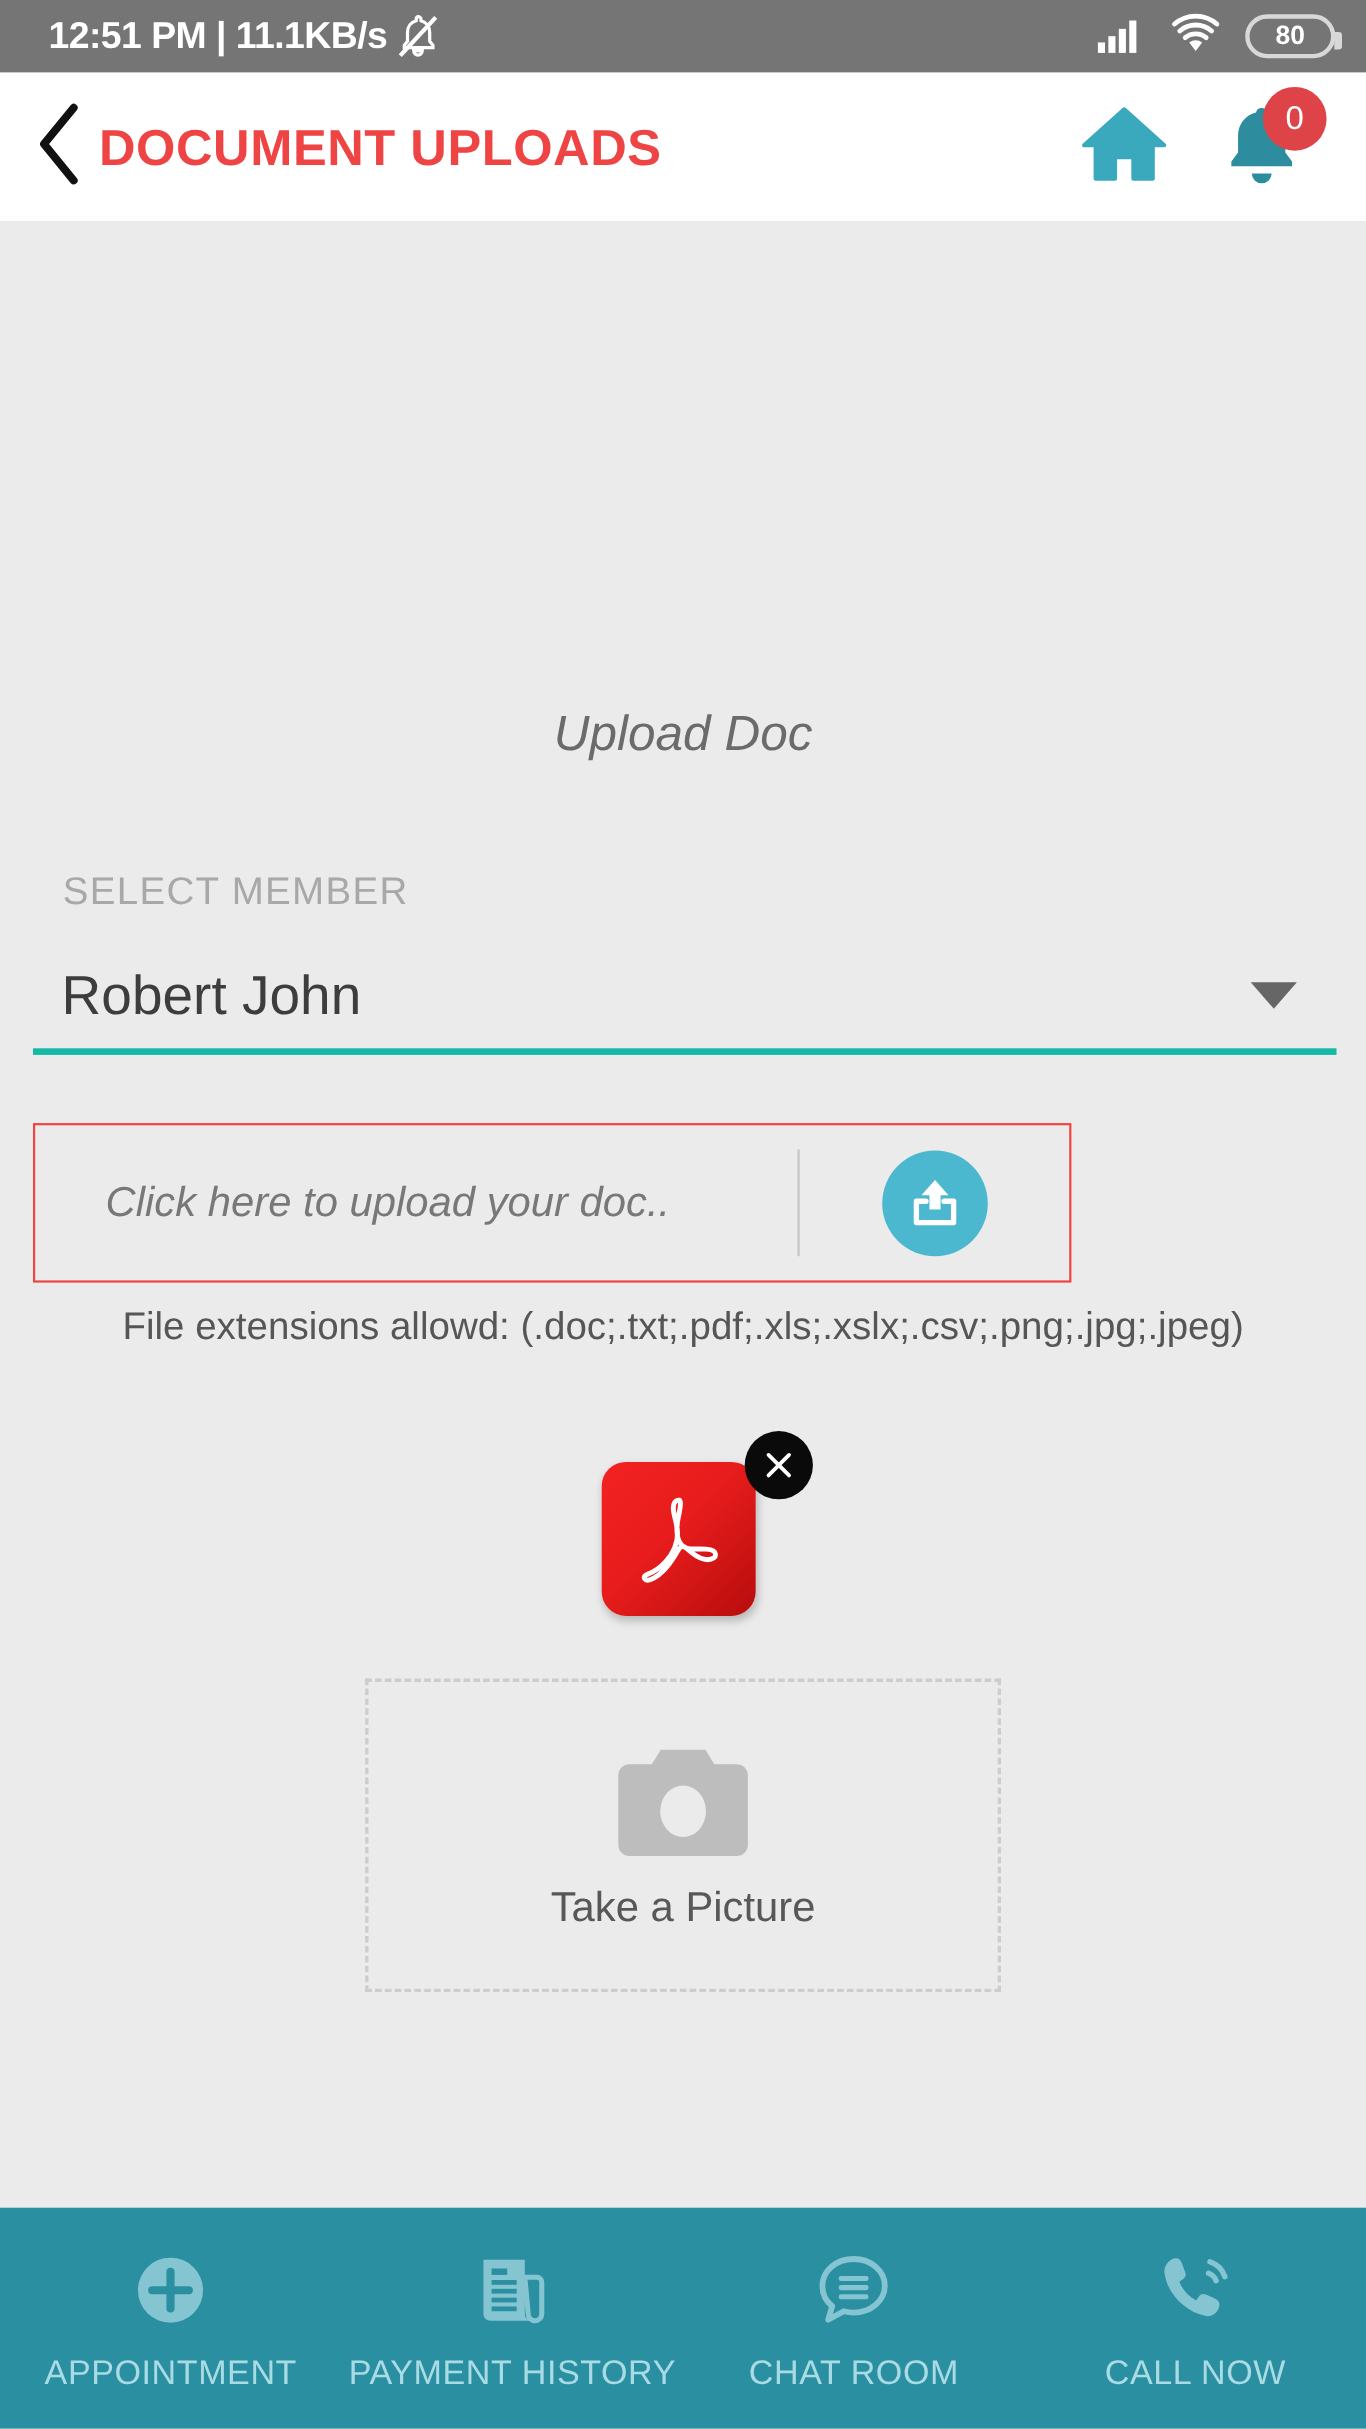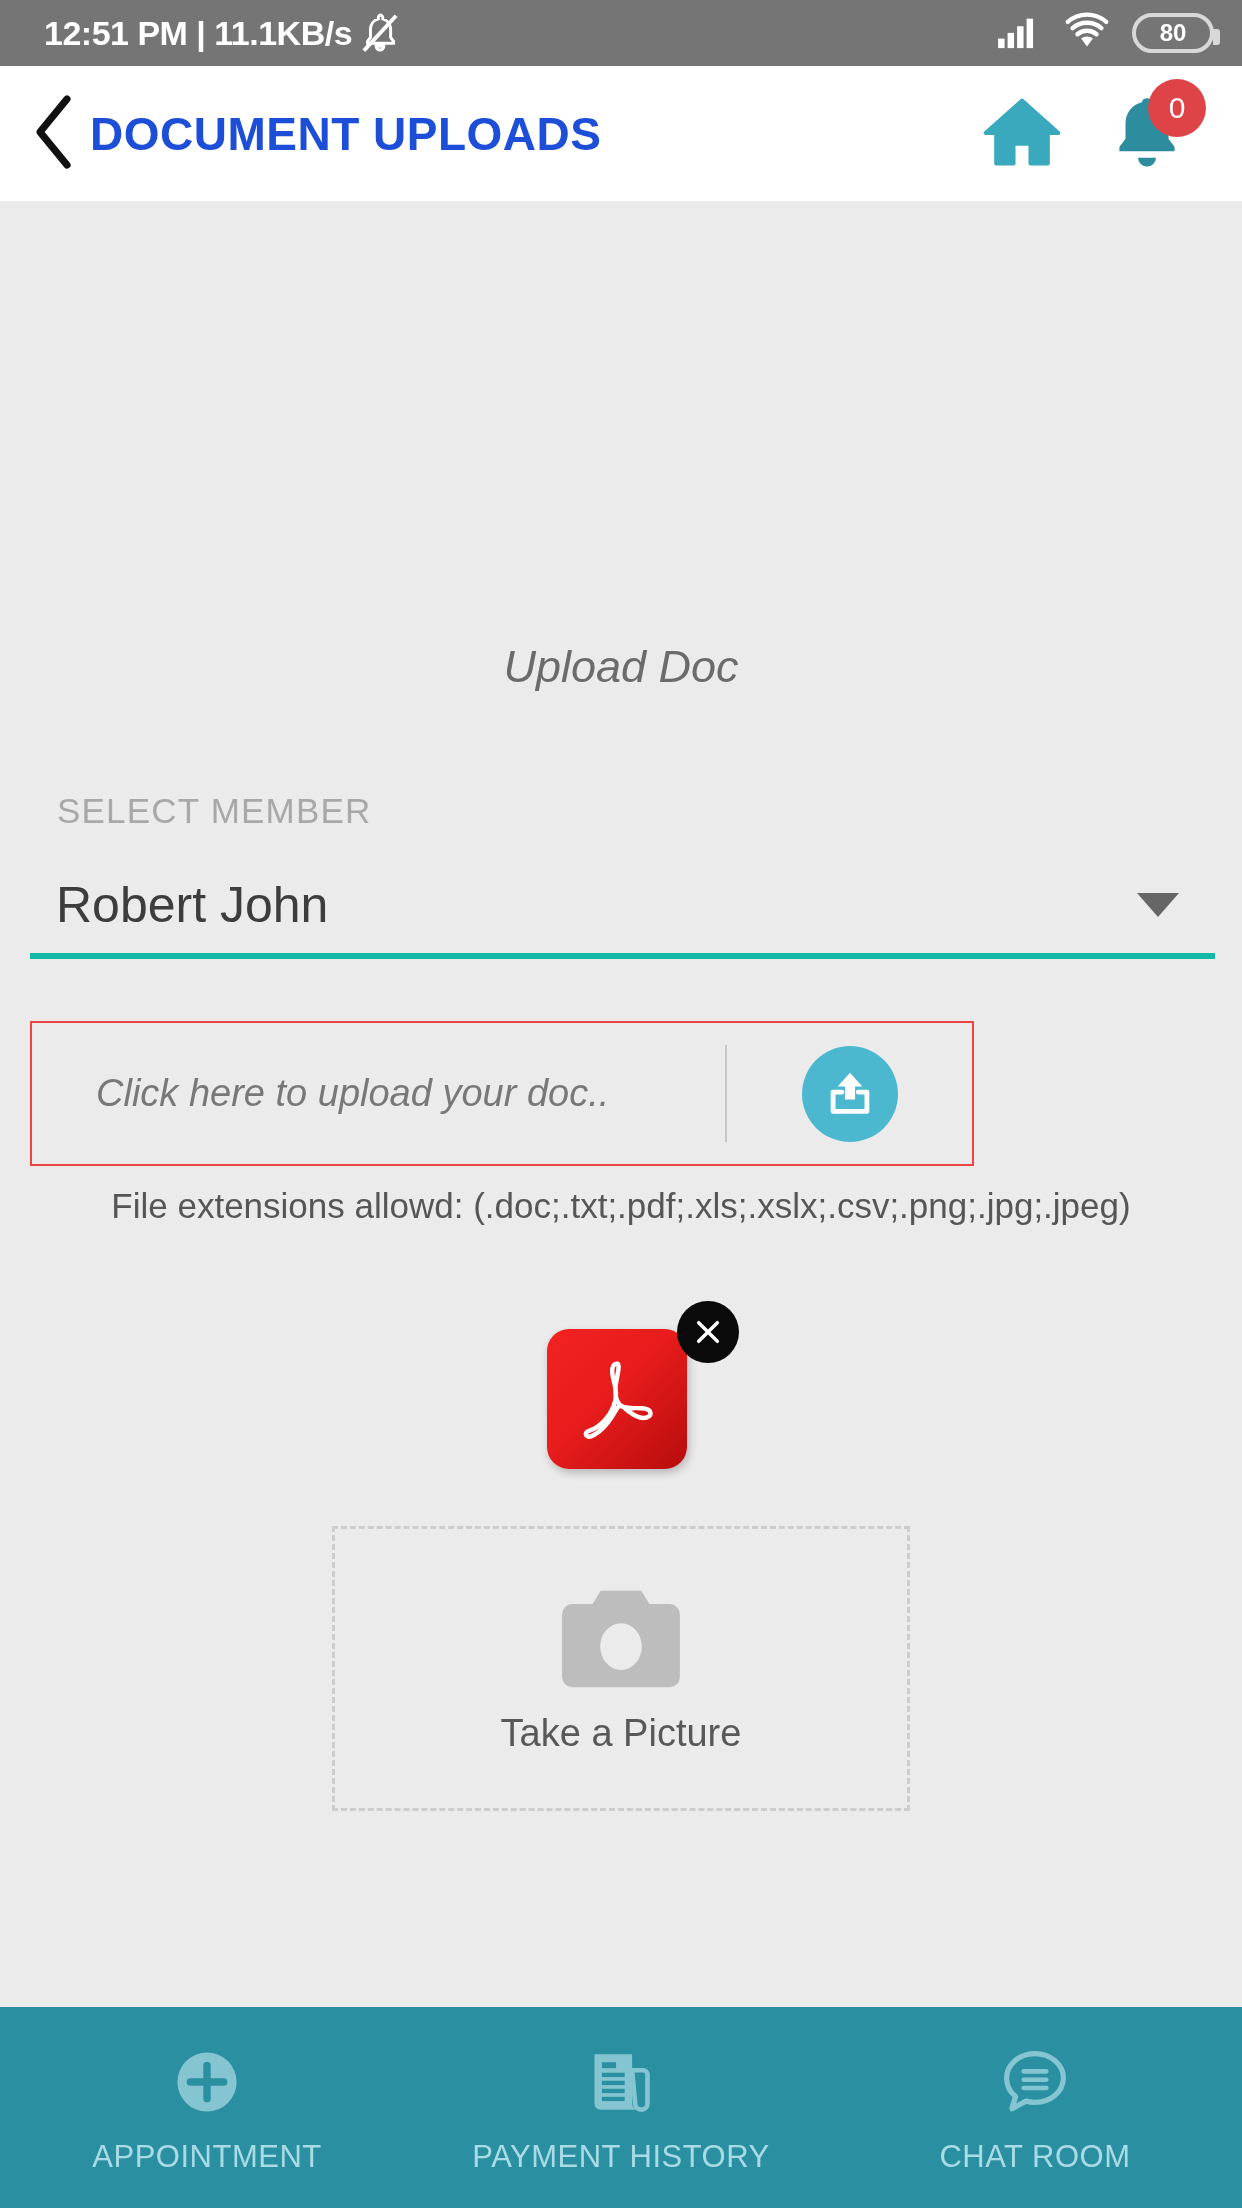--- a/index.html
+++ b/index.html
@@ -35,21 +35,21 @@
   .sb-batt-num{ color:#ffffff; font-size:24px; font-weight:bold; line-height:1; }
 
   
   .header{
     position:absolute; top:66px; left:0; width:1242px; height:135px;
     background:#ffffff; display:flex; align-items:center;
     box-shadow:0 1px 0 rgba(0,0,0,0.07);
   }
   .back-btn{ width:110px; display:flex; align-items:center; justify-content:center; }
   .page-title{
-    flex:1; color:#1d4ed8; font-size:46px; font-weight:bold;
+    flex:1; color:#ef4444; font-size:46px; font-weight:bold;
     letter-spacing:0.5px; margin-left:-20px;
   }
   .hdr-icons{ display:flex; align-items:center; gap:40px; padding-right:52px; }
   .bell-wrap{ position:relative; width:86px; height:86px; }
   .badge{
     position:absolute; top:-12px; right:-16px;
     width:58px; height:58px; border-radius:50%;
     background:#de4447; color:#ffffff;
     display:flex; align-items:center; justify-content:center;
     font-size:30px; font-weight:500; line-height:1;
@@ -292,15 +292,25 @@
         <svg width="74" height="74" viewBox="0 0 24 24">
           <path d="M12 2.8c5.1 0 9.2 3.5 9.2 7.9s-4.1 7.9-9.2 7.9c-1.0 0-2.0-.14-2.9-.4l-4.6 2.5 1.2-4.0C3.9 15.3 2.8 13.2 2.8 10.7c0-4.4 4.1-7.9 9.2-7.9z" fill="none" stroke="#84c5d1" stroke-width="1.7" stroke-linejoin="round"></path>
           <rect x="7.6" y="7.8" width="8.8" height="1.5" rx="0.7" fill="#84c5d1"></rect>
           <rect x="7.6" y="10.5" width="8.8" height="1.5" rx="0.7" fill="#84c5d1"></rect>
           <rect x="7.6" y="13.2" width="8.8" height="1.5" rx="0.7" fill="#84c5d1"></rect>
         </svg>
       </span>
       <span class="nav-label">CHAT ROOM</span>
     </div>
 
+    <div class="nav-item">
+      <span class="nav-icon">
+        <svg width="74" height="74" viewBox="0 0 24 24">
+          <path d="M6.2 2.6c1.0 0 1.5.8 1.9 1.9l.8 2.2c.3.9.1 1.5-.6 2.0l-1.1.8c.9 2.4 2.6 4.3 4.9 5.5l.9-1.2c.5-.7 1.1-.9 2.0-.5l2.2.9c1.1.5 1.8 1.0 1.8 2.0 0 2.1-2.1 3.8-4.0 3.4C8.6 18.3 3.6 12.8 2.8 7.0 2.5 4.9 4.2 2.6 6.2 2.6z" fill="#84c5d1"></path>
+          <path d="M16.2 3.6a7.0 7.0 0 0 1 4.4 4.4" fill="none" stroke="#84c5d1" stroke-width="1.6" stroke-linecap="round"></path>
+          <path d="M15.8 7.0a3.6 3.6 0 0 1 2.2 2.2" fill="none" stroke="#84c5d1" stroke-width="1.6" stroke-linecap="round"></path>
+        </svg>
+      </span>
+      <span class="nav-label">CALL NOW</span>
+    </div>
   </div>
 
 </div>
 
 </body></html>

